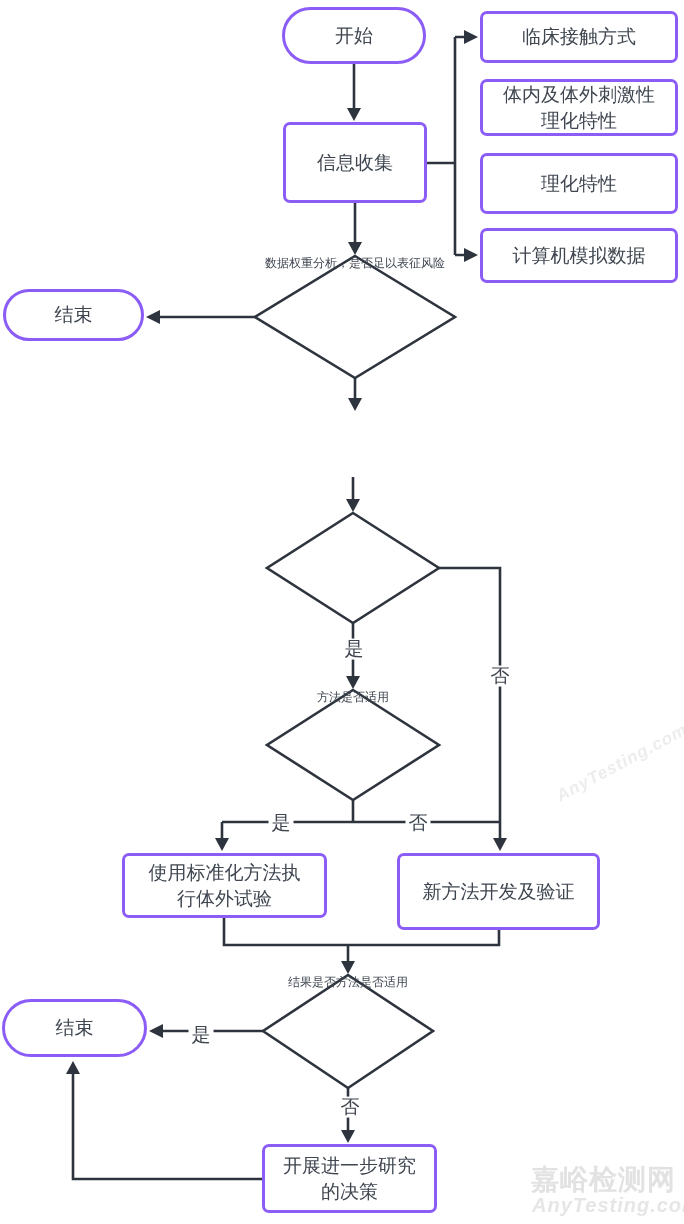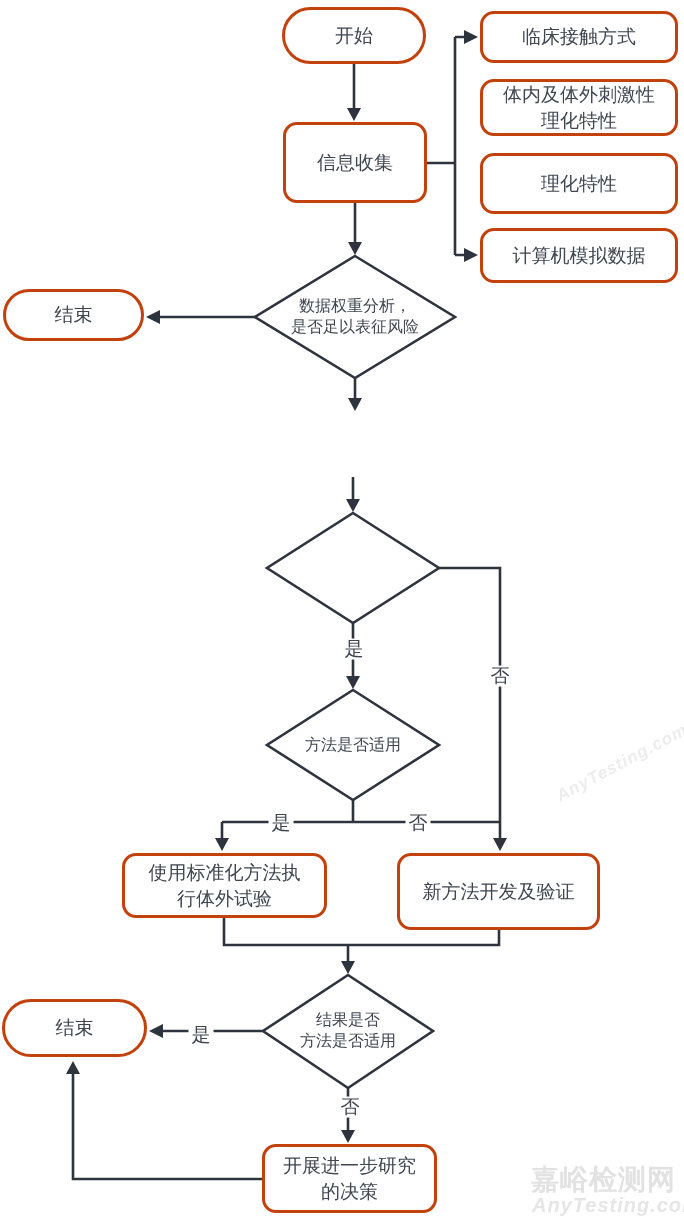--- a/index.html
+++ b/index.html
@@ -3,29 +3,29 @@
 <meta charset="utf-8">
 <style>
   html,body{margin:0;padding:0;background:#ffffff;}
   #canvas{
     position:relative;width:684px;height:1224px;background:#ffffff;overflow:hidden;
     font-family:"Liberation Sans","DejaVu Sans",sans-serif;color:#3f4650;
   }
   #edges{position:absolute;left:0;top:0;z-index:1;}
   .node{
     position:absolute;z-index:2;box-sizing:border-box;background:#ffffff;
-    border:3px solid #c2410c;display:flex;flex-direction:column;
+    border:3px solid #8b5cf6;display:flex;flex-direction:column;
     align-items:center;justify-content:center;text-align:center;
     font-size:19px;line-height:1.32;color:#3f4650;
   }
-  .box{border-radius:14px;}
+  .box{border-radius:7px;}
   .pill{border-radius:29px;}
   .diamond-text{
-    position:absolute;z-index:2;display:flex;flex-direction:column;align-items:center;
-    justify-content:center;text-align:center;font-size:16px;line-height:1.3;
+    position:absolute;z-index:2;display:flex;flex-direction:row;align-items:flex-start;
+    justify-content:center;text-align:center;font-size:12px;line-height:1.3;
     background:transparent;border:none;
   }
   .edge-label{
     position:absolute;z-index:3;transform:translate(-50%,-50%);
     background:#ffffff;padding:0 3px;font-size:19px;color:#3f4650;line-height:1.1;
   }
   .wm{position:absolute;z-index:0;color:#e4e4e4;white-space:nowrap;}
   .wm-diagonal{
     left:549px;top:752px;width:150px;font-size:17px;font-weight:bold;font-style:italic;
     transform:rotate(-28deg);color:#ededed;letter-spacing:1px;

